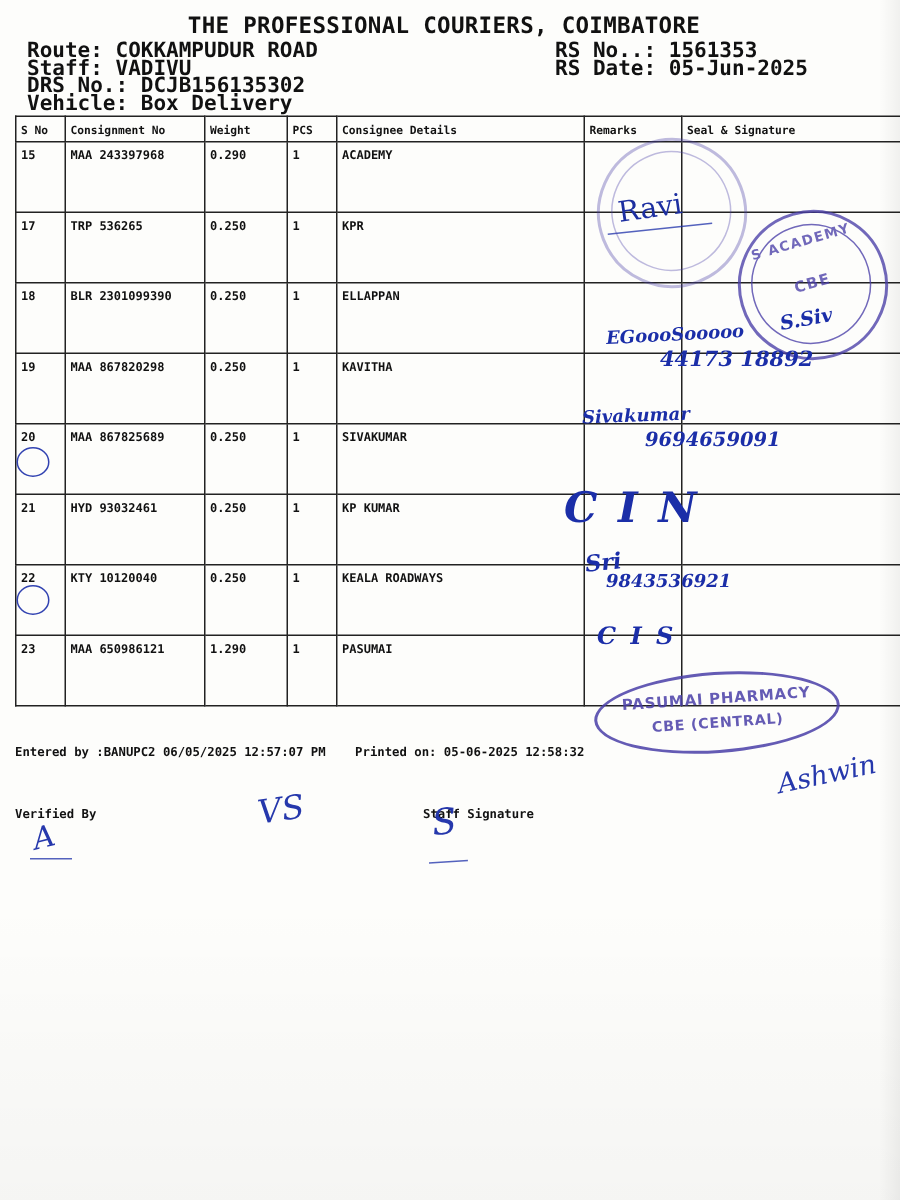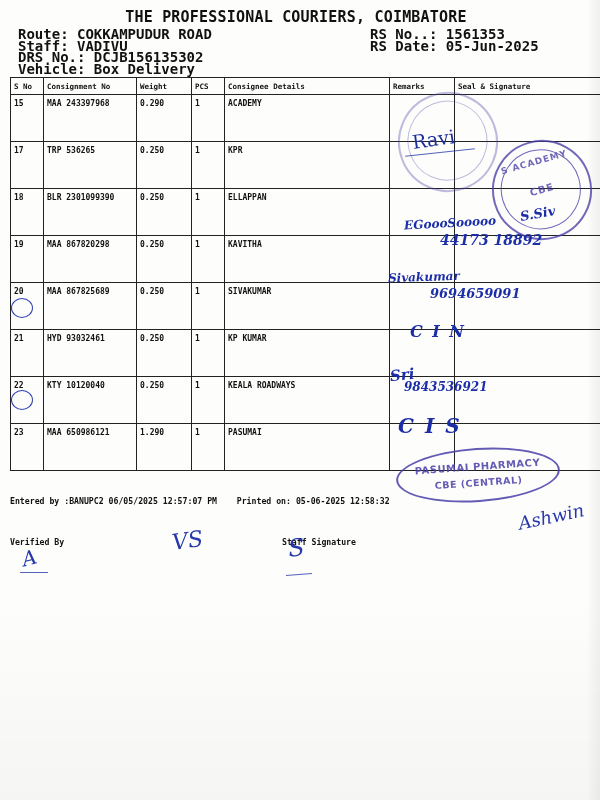--- a/index.html
+++ b/index.html
@@ -352,27 +352,27 @@
     <div class="inner"></div>
   </div>
 
   <div class="hand" style="position:absolute; left:404px; top:216px; font-size:12px; transform:rotate(-3deg);">EGoooSooooo</div>
   <div class="hand" style="position:absolute; left:440px; top:232px; font-size:14px;">44173 18892</div>
   <div class="hand" style="position:absolute; left:520px; top:206px; font-size:13px; transform:rotate(-10deg);">S.Siv</div>
 
   <div class="hand" style="position:absolute; left:388px; top:270px; font-size:12px; transform:rotate(-2deg);">Sivakumar</div>
   <div class="hand" style="position:absolute; left:430px; top:286px; font-size:13px;">9694659091</div>
 
-  <div class="hand" style="position:absolute; left:410px; top:322px; font-size:16px; letter-spacing:2px;">C I N</div>
+  <div class="hand" style="position:absolute; left:376px; top:322px; font-size:28px; letter-spacing:2px;">C I N</div>
   <div class="circle-mark" style="left:11px; top:298px;"></div>
 
   <div class="hand" style="position:absolute; left:390px; top:366px; font-size:15px; transform:rotate(-6deg);">Sri</div>
   <div class="hand" style="position:absolute; left:404px; top:380px; font-size:12px;">9843536921</div>
 
-  <div class="hand" style="position:absolute; left:398px; top:414px; font-size:20px; letter-spacing:2px;">C I S</div>
+  <div class="hand" style="position:absolute; left:398px; top:414px; font-size:16px; letter-spacing:2px;">C I S</div>
   <div class="circle-mark" style="left:11px; top:390px;"></div>
 
   <div class="stamp stamp-oval" style="left:396px; top:448px; transform:rotate(-4deg);">
     <div class="l1">PASUMAI PHARMACY</div>
     <div class="l2">CBE (CENTRAL)</div>
   </div>
 
   <div class="swirl" style="left:518px; top:506px; font-size:18px; transform:rotate(-12deg);">Ashwin</div>
 
   <div class="swirl" style="left:22px; top:546px; font-size:20px; transform:rotate(-14deg);">A</div>

